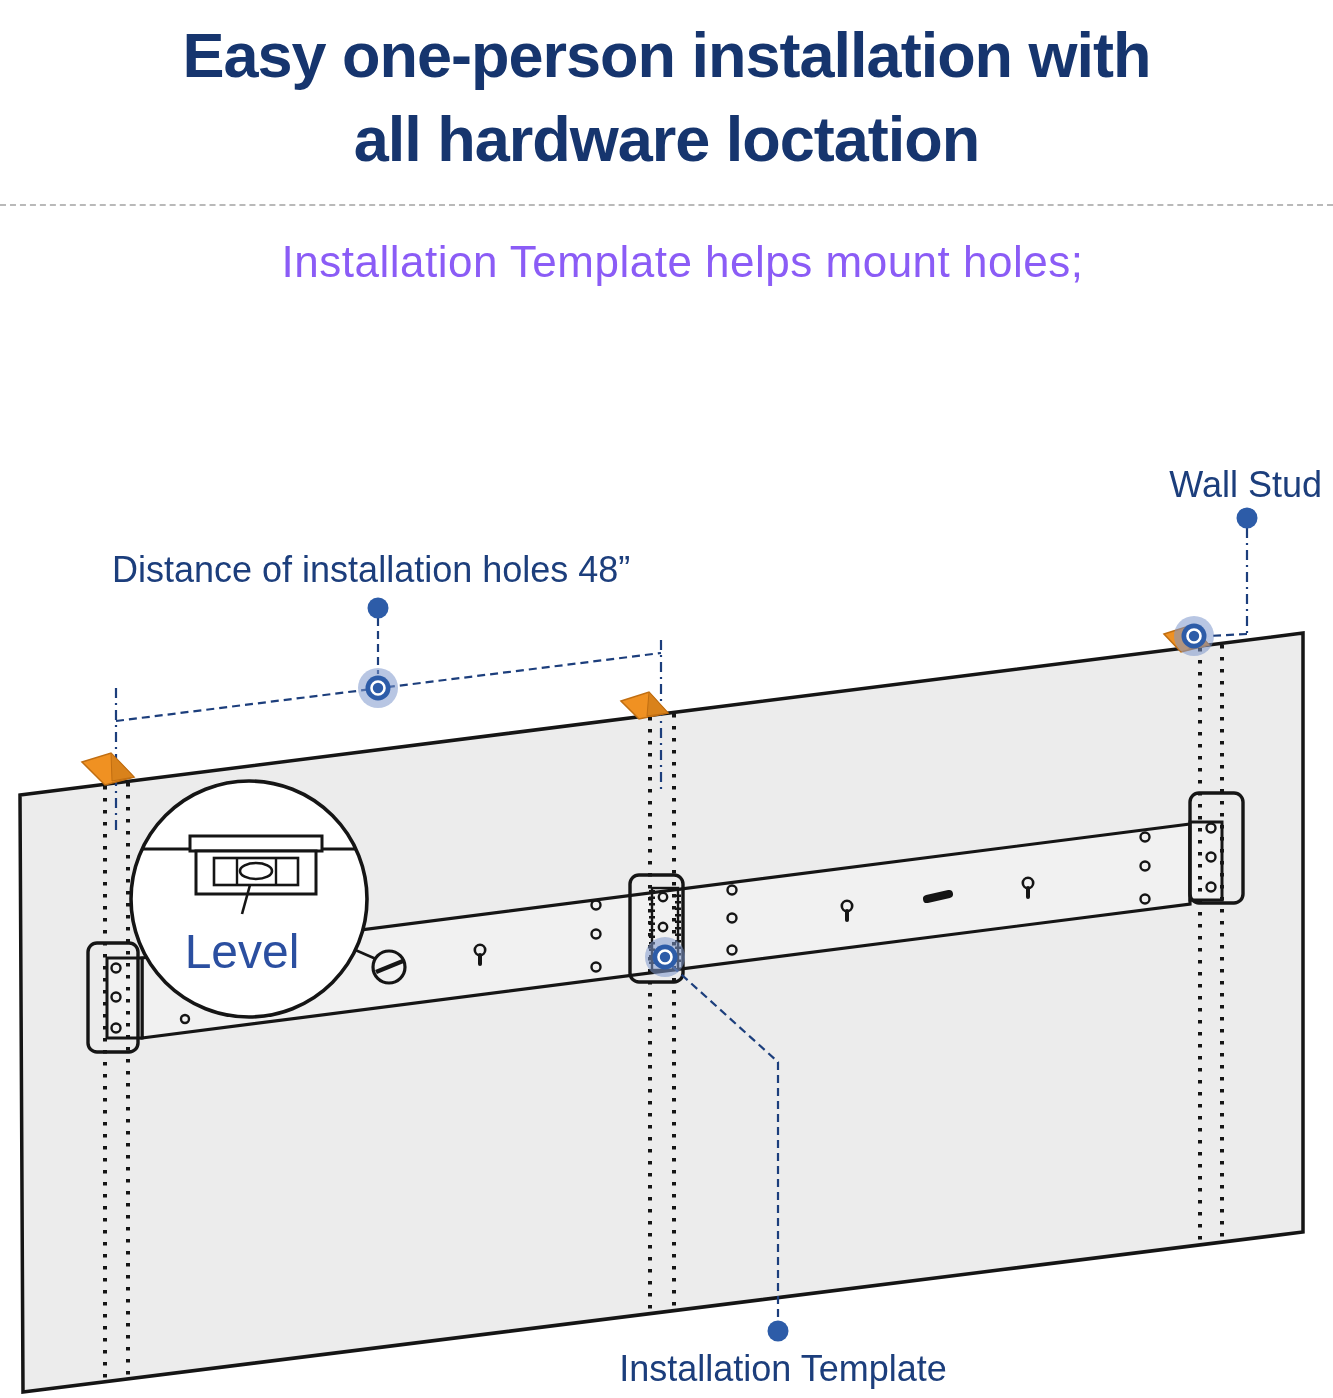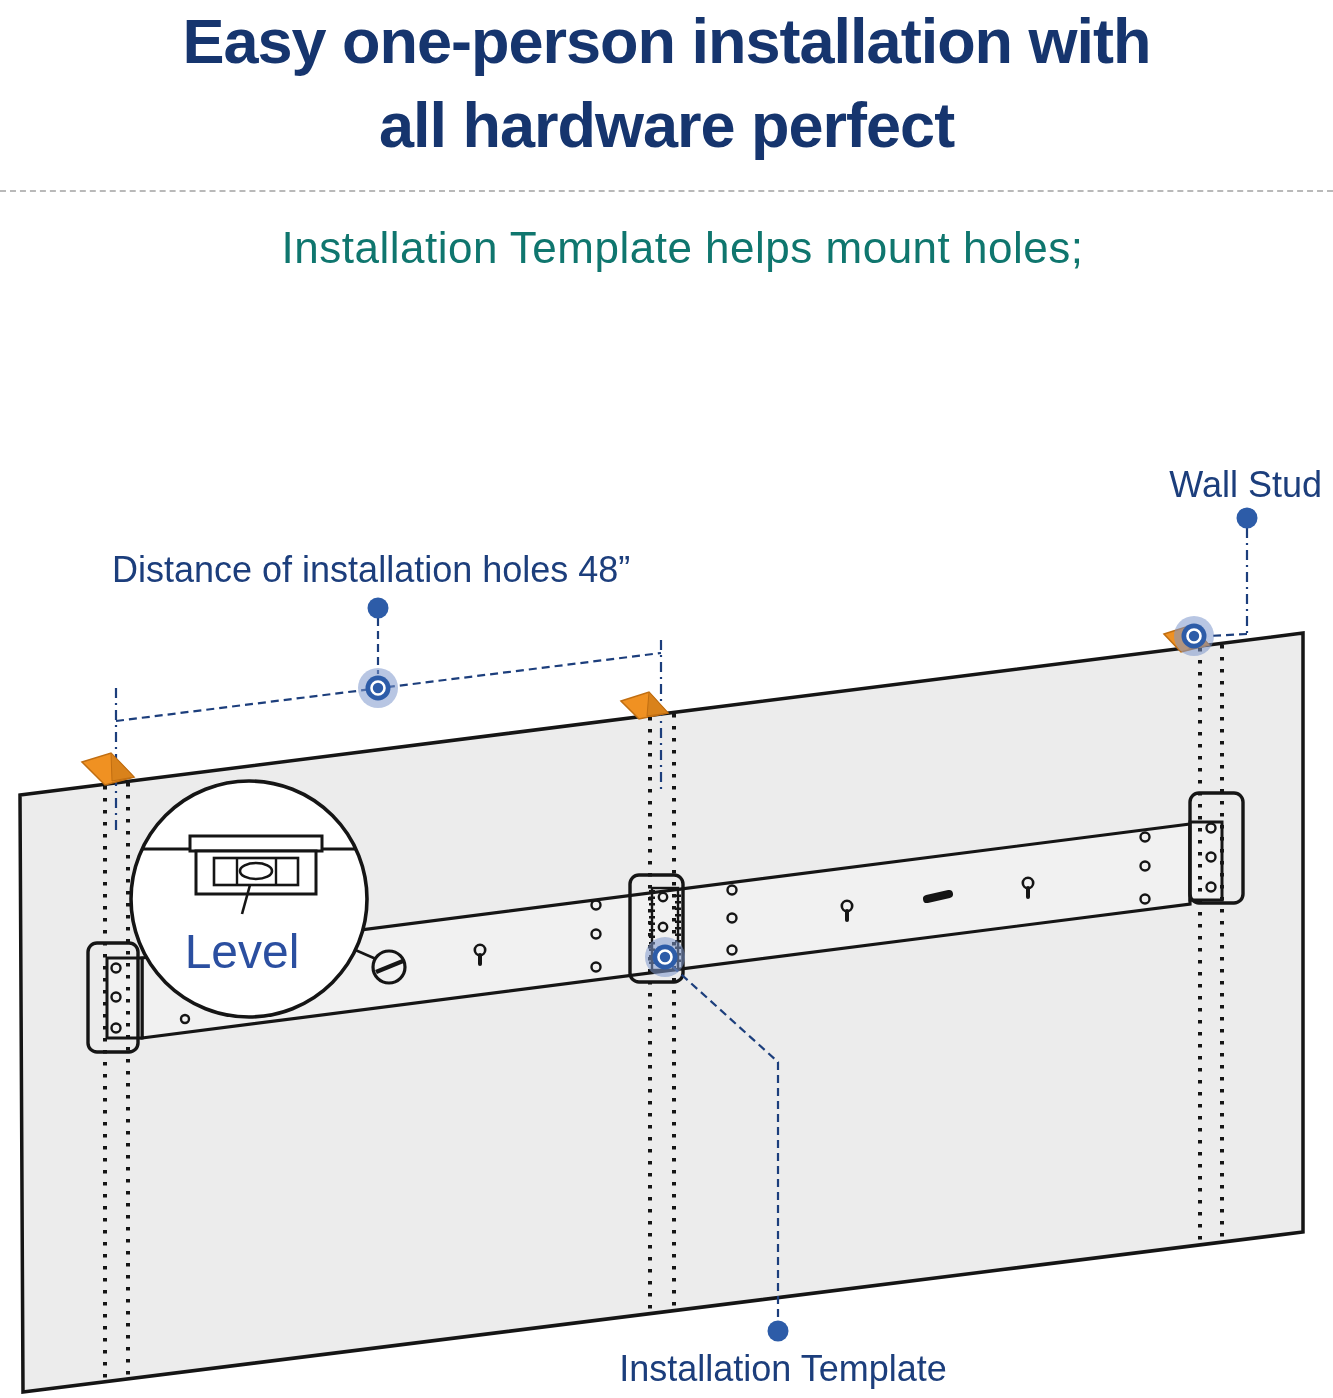--- a/index.html
+++ b/index.html
@@ -10,32 +10,32 @@
     overflow: hidden;
     position: relative;
   }
   .header { position: relative; z-index: 2; }
   .title {
     text-align: center;
     color: #16356E;
     font-size: 63px;
     font-weight: bold;
     line-height: 1.33;
-    padding-top: 0;
+    padding-top: 14px;
     letter-spacing: -1px;
   }
   .separator {
     margin-top: 22px;
     border-top: 2px dashed #b9b9b9;
     width: 100%;
     height: 0;
   }
   .subtitle {
     text-align: center;
-    color: #0f766e;
+    color: #8b5cf6;
     font-size: 44px;
     font-weight: normal;
     line-height: 1.38;
     margin-top: 26px;
     letter-spacing: 0.5px;
     margin-left: 32px;
   }
   svg.diagram {
     position: absolute;
     left: 0; top: 0;
@@ -51,21 +51,21 @@
     font-size: 48px;
     fill: #2B4FA0;
   }
 </style>
 </head>
 <body>
 
 <div class="header">
   <div class="title">
     <div>Easy one-person installation with</div>
-    <div>all hardware perfect</div>
+    <div>all hardware loctation</div>
   </div>
   <div class="separator"></div>
   <div class="subtitle">
     <div>Installation Template helps mount holes;</div>
   </div>
 </div>
 
 <svg class="diagram" width="1333" height="1398" viewBox="0 0 1333 1398" xmlns="http://www.w3.org/2000/svg">
 
   <g>

